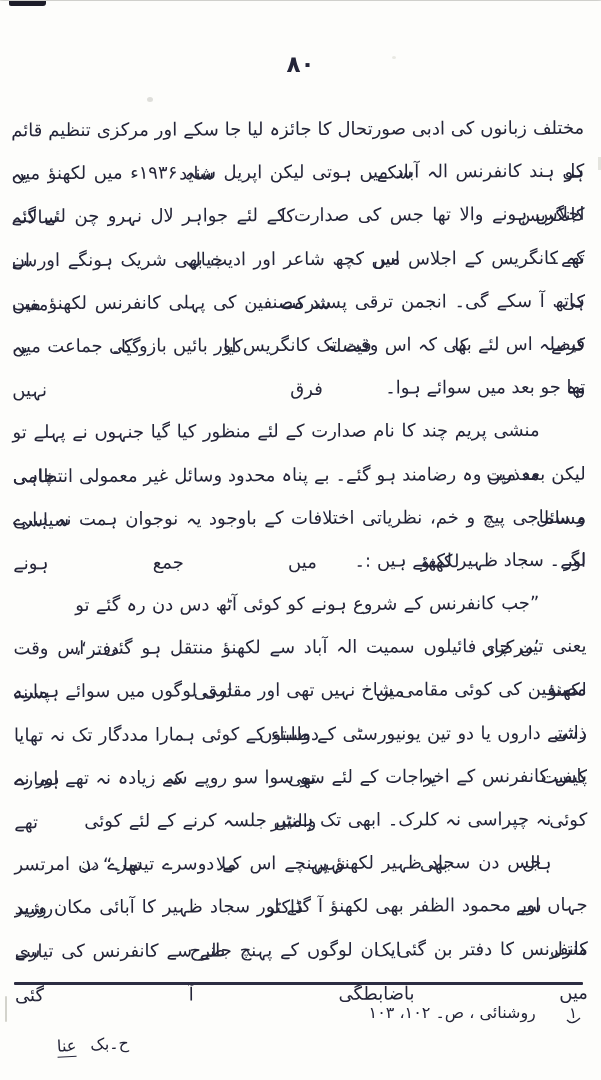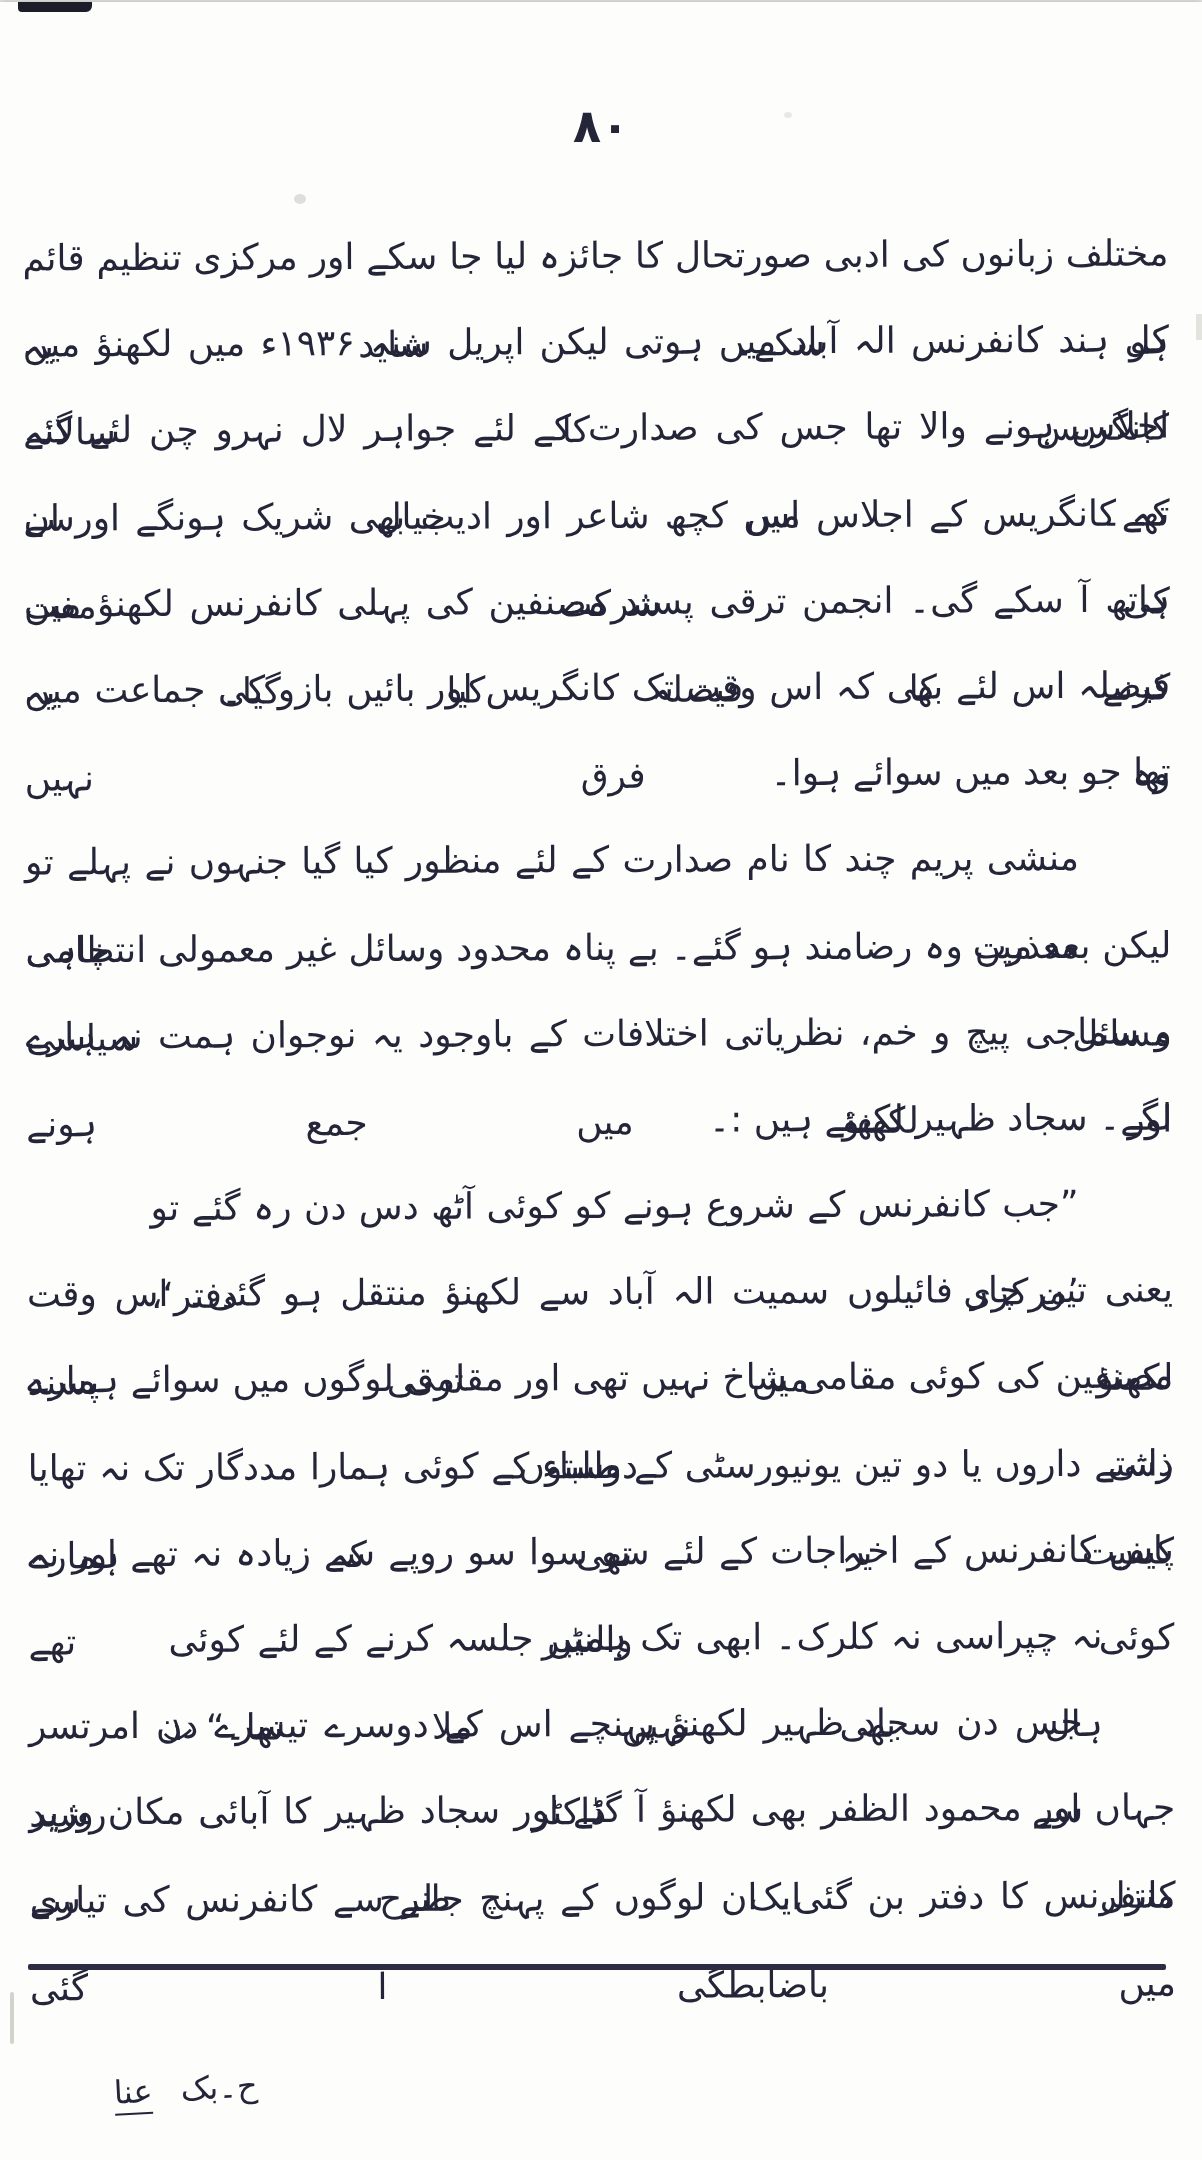--- a/index.html
+++ b/index.html
@@ -107,19 +107,25 @@
       <div class="line qclose"><span>نہ چپراسی نہ کلرک۔ ابھی تک ہمیں جلسہ کرنے کے لئے کوئی ہال بھی نہیں ملا تھا۔“</span><span class="ref"><span>۱</span><svg width="15" height="9" viewBox="0 0 15 9">
             <path d="M1 3 Q6 9 14 1" fill="none" stroke="#242538" stroke-width="1.3"></path>
           </svg></span></div>
       <div class="line open"><span>جس دن سجاد ظہیر لکھنؤ پہنچے اس کے دوسرے تیسرے دن امرتسر سے ڈاکٹر رشید</span></div>
       <div class="line full"><span>جہاں اور محمود الظفر بھی لکھنؤ آ گئے اور سجاد ظہیر کا آبائی مکان وزیر منزل ایک طرح سے</span></div>
       <div class="line full"><span>کانفرنس کا دفتر بن گئی۔ ان لوگوں کے پہنچ جانے سے کانفرنس کی تیاری میں باضابطگی آ گئی</span></div>
     </div>
 
   <div class="rule"></div>
 
+  <div class="footnote" lang="ur" dir="rtl">
+    <span class="fmark"><span>۱</span><svg width="15" height="9" viewBox="0 0 15 9">
+          <path d="M1 3 Q6 9 14 1" fill="none" stroke="#242538" stroke-width="1.3"></path>
+        </svg></span>
+    <span class="fsrc">روشنائی ، ص۔ ۱۰۲، ۱۰۳</span>
+  </div>
 
   <div class="signature" lang="ur" dir="rtl">
     <span class="w1">ح۔بک</span>
     <span class="u">عنا</span>
   </div>
 
 </div>
 
 </body></html>

